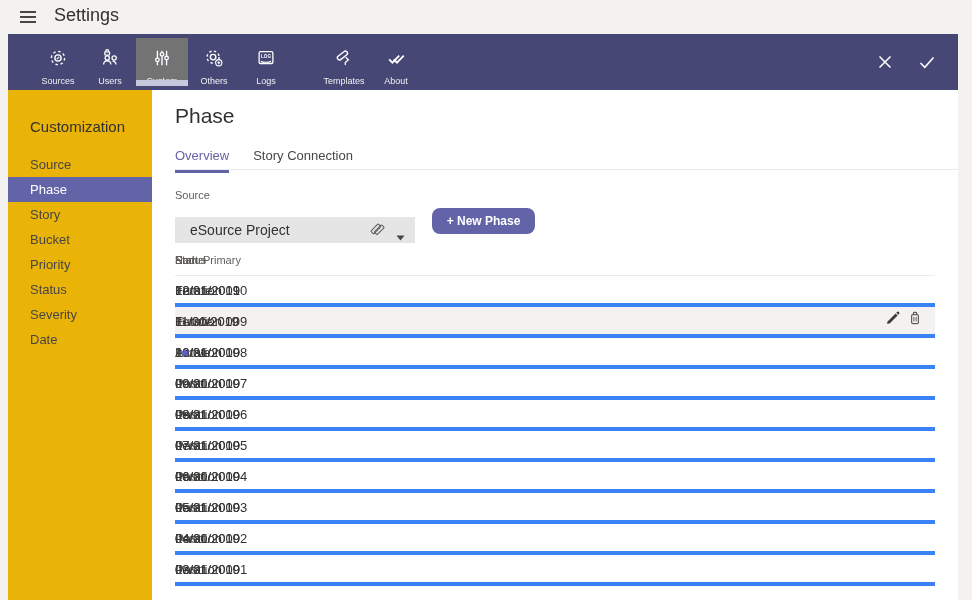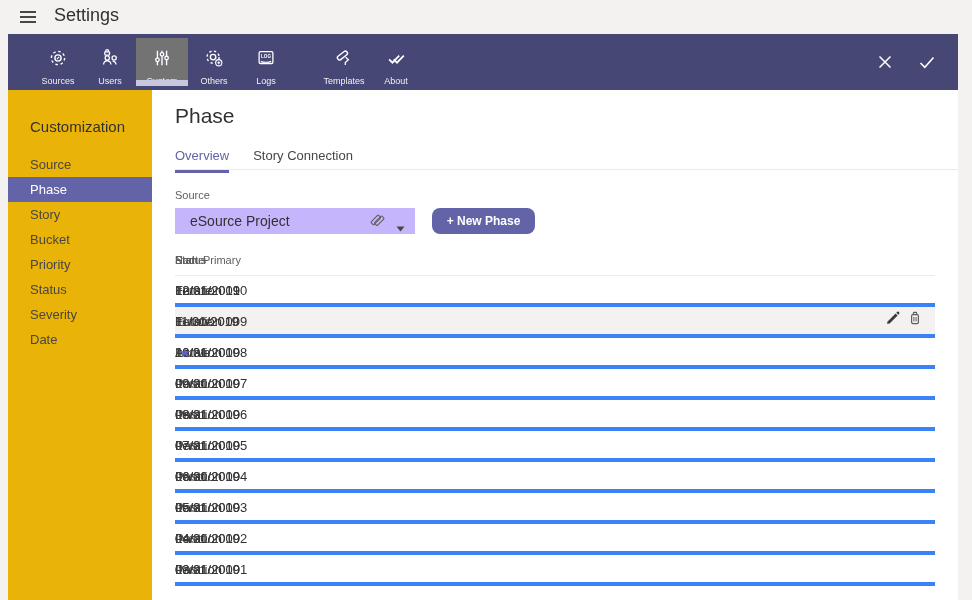--- a/index.html
+++ b/index.html
@@ -39,22 +39,22 @@
   
   .content { position:absolute; left:152px; top:90px; width:806px; height:510px; background:#fff; }
   .page-title { position:absolute; left:23px; top:14px; font-size:21px; color:#323130; }
   .tabs { position:absolute; left:23px; right:0; top:57px; height:23px;
     border-bottom:1px solid #eaeaea; display:flex; gap:24px; }
   .tab { position:relative; font-size:13px; color:#484644; cursor:pointer; line-height:18px; }
   .tab.active { color:#6264a7; }
   .tab.active::after { content:""; position:absolute; left:0; right:0; bottom:-4px;
     height:3px; background:#6264a7; }
   .field-label { position:absolute; left:23px; top:99px; font-size:11px; color:#605e5c; }
-  .dropdown { position:absolute; left:23px; top:118px; width:240px; height:26px;
-    background:#c4b5fd; display:flex; align-items:center; cursor:pointer; }
+  .dropdown { position:absolute; left:23px; top:127px; width:240px; height:26px;
+    background:#e5e5e5; display:flex; align-items:center; cursor:pointer; }
   .dd-value { font-size:14px; color:#323130; padding-left:15px; flex:1; }
   .dd-tags { width:18px; height:18px; margin-right:10px; }
   .dd-caret { width:9px; height:6px; margin-right:10px; }
   .btn-primary { position:absolute; left:280px; top:118px; width:103px; height:26px;
     background:#6264a7; color:#fff; border:none; border-radius:8px; font-size:12px;
     font-weight:bold; font-family:"Liberation Sans", sans-serif; cursor:pointer; }
   
   .table { position:absolute; left:23px; top:160px; width:760px; }
   .thead { position:relative; height:26px; border-bottom:1px solid #edebe9; }
   .thead span { position:absolute; top:4px; font-size:11px; color:#605e5c; }

